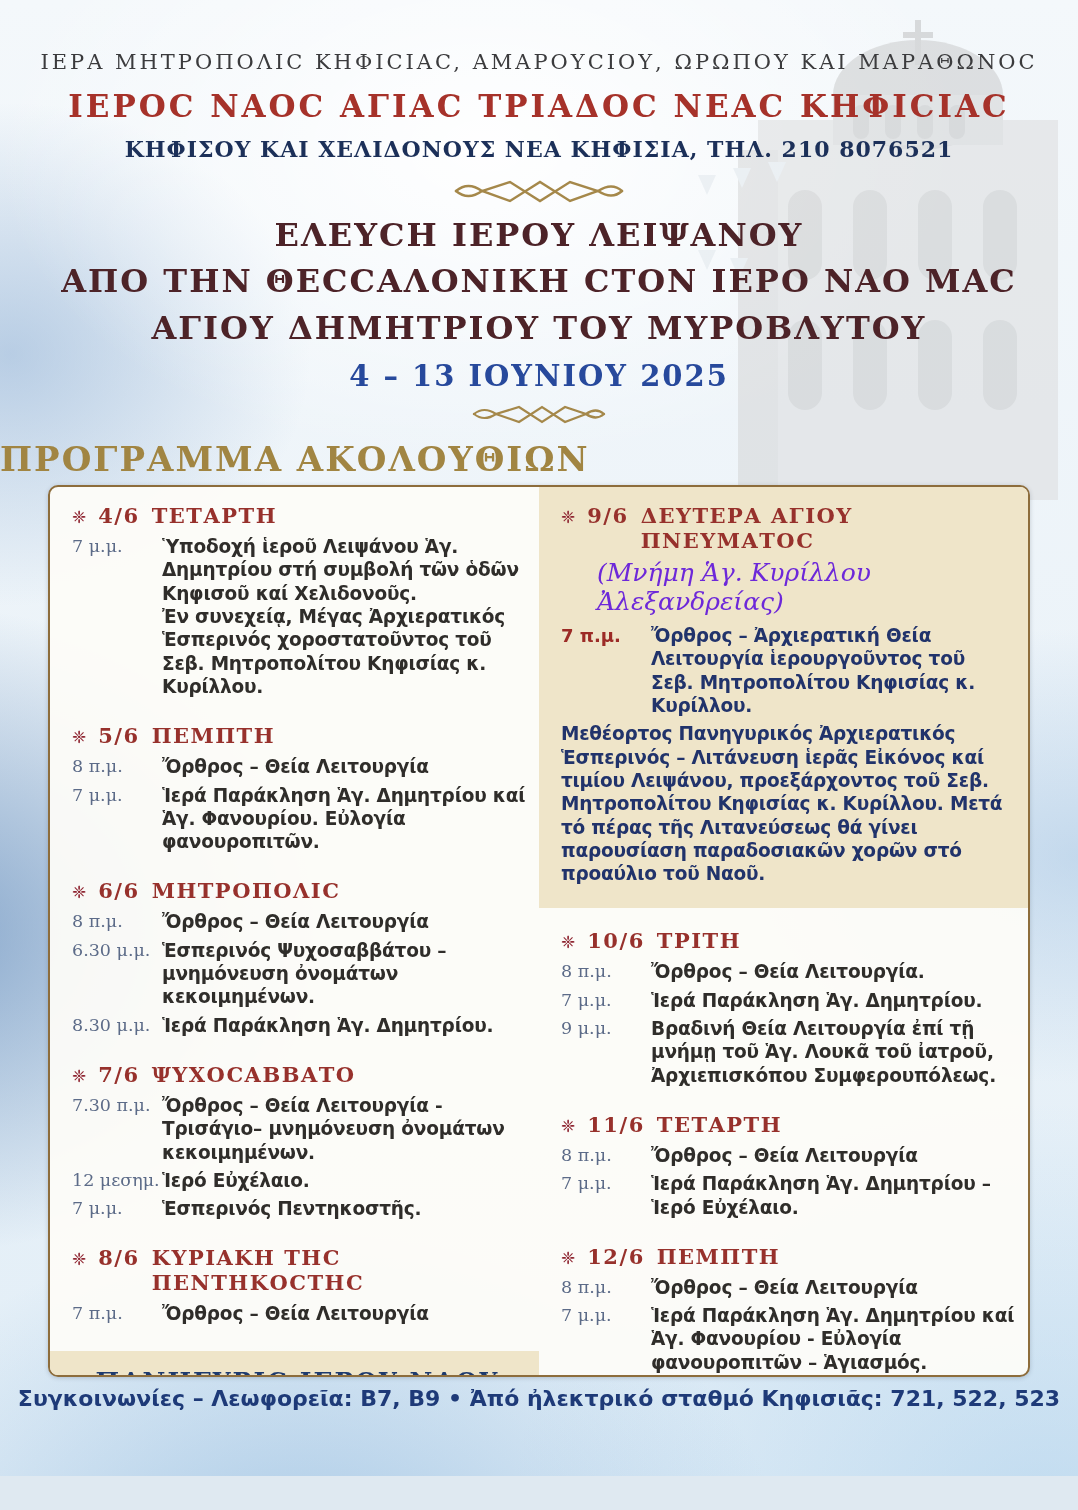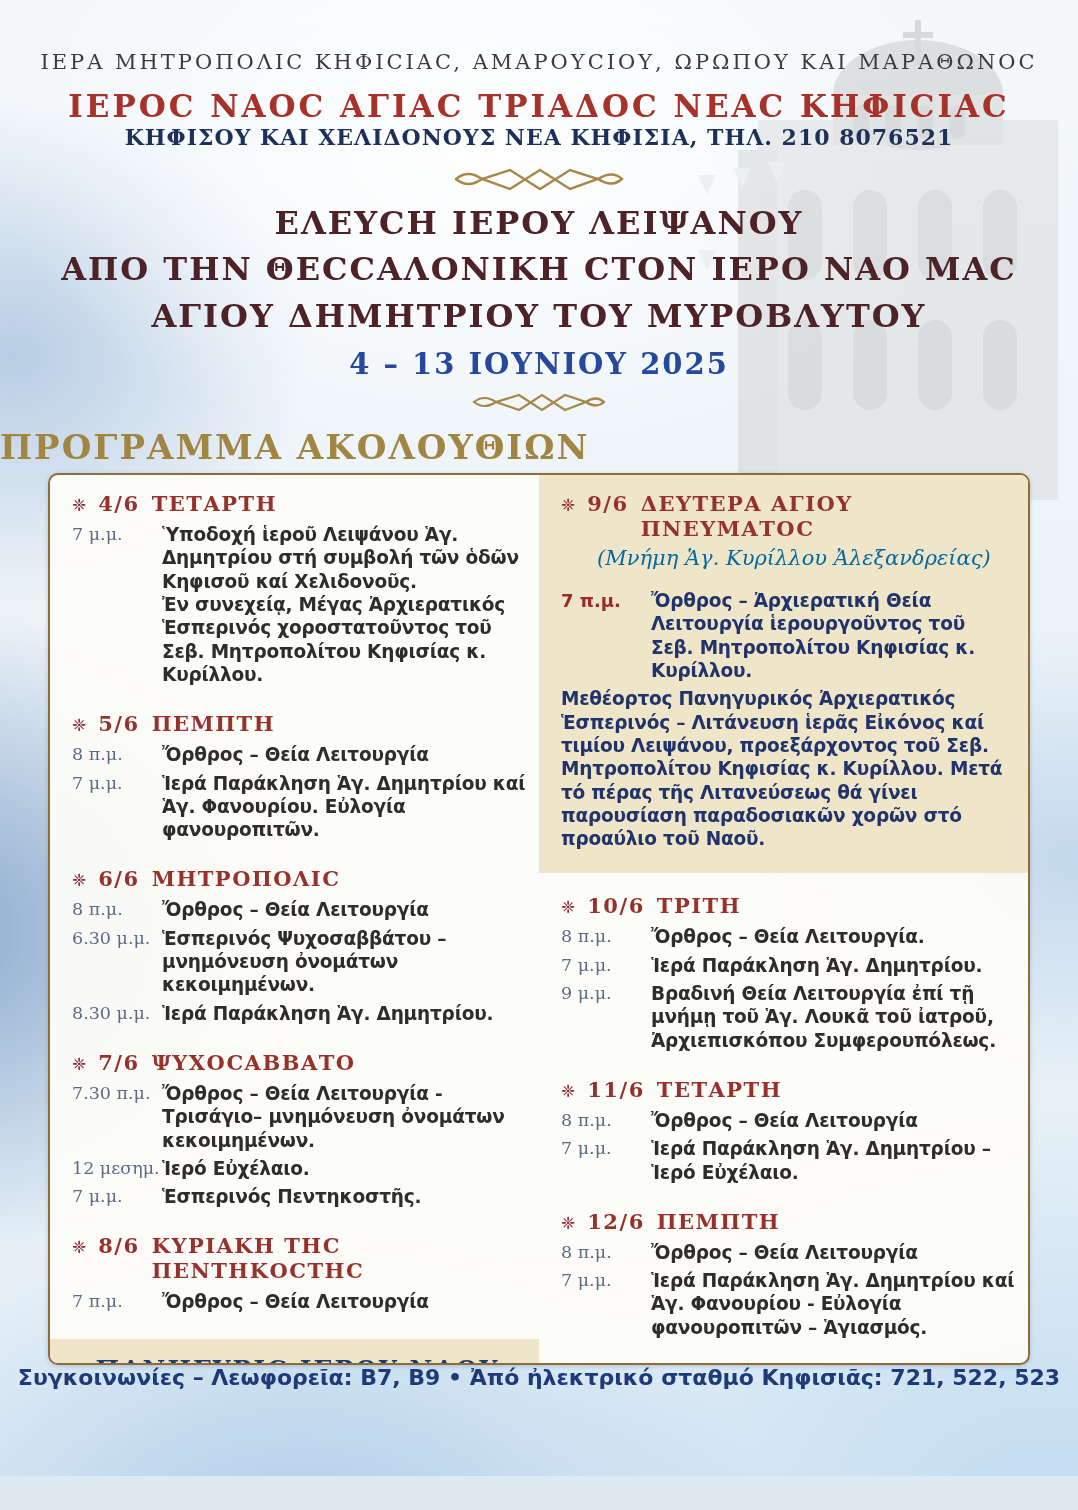--- a/index.html
+++ b/index.html
@@ -22,21 +22,21 @@
       radial-gradient(820px 620px at 97% 102%, rgba(150,195,230,.42), rgba(150,195,230,0) 65%),
       radial-gradient(560px 380px at 100% 58%, rgba(125,170,215,.35), rgba(125,170,215,0) 60%),
       linear-gradient(180deg,#f4f8fb 0%,#eaf2f8 55%,#e2eef7 100%);
   }
   
   .church{position:absolute;top:0;right:0;width:440px;height:500px;opacity:.45;z-index:0;}
   .content{position:relative;z-index:1;}
 
   .header{padding-top:50px;text-align:center;}
   .h1{font-family:"DejaVu Serif",serif;font-size:21px;letter-spacing:3px;color:#3b3b3d;margin-bottom:14px;}
-  .h2{font-family:"DejaVu Serif",serif;font-size:31px;letter-spacing:3px;color:#a6322a;font-weight:600;}
+  .h2{font-family:"DejaVu Serif",serif;font-size:31px;letter-spacing:3px;color:#a6322a;font-weight:600;margin-bottom:12px;}
   .h3{font-family:"DejaVu Serif",serif;font-size:22px;letter-spacing:1px;color:#1c3059;font-weight:700;}
 
   .ornament{display:block;margin:16px auto 8px;}
   .ornament.bottom{margin:10px auto 4px;}
 
   .title-block{text-align:center;}
   .title-line{font-family:"DejaVu Serif",serif;font-size:32px;color:var(--title-maroon);
     font-weight:700;letter-spacing:2px;line-height:1.45;}
   .dates{font-family:"DejaVu Serif",serif;font-size:29px;color:var(--date-blue);
     font-weight:700;letter-spacing:2px;margin-top:8px;}
@@ -56,33 +56,33 @@
   .day.highlight{background:var(--beige);padding:16px 16px 18px 22px;margin-bottom:20px;}
   .col.left .day.highlight{margin-top:auto;margin-bottom:0;padding-bottom:22px;}
 
   .pan-title{text-align:center;color:#1d3a6e;font-family:"DejaVu Serif",serif;
     font-size:25px;letter-spacing:2px;font-weight:600;margin-bottom:8px;}
   .day-head{display:flex;align-items:baseline;gap:12px;margin-bottom:7px;
     font-family:"DejaVu Serif",serif;color:#97312c;font-size:21px;letter-spacing:1.5px;}
   .rosette{color:#8e2430;font-size:17px;letter-spacing:0;}
   .day-date{font-weight:600;text-align:center;}
   .day-name{font-weight:600;}
-  .day-sub{font-family:"DejaVu Serif",serif;font-style:italic;color:#0369a1;
-    font-size:21px;margin:-2px 0 19px 36px;}
+  .day-sub{font-family:"DejaVu Serif",serif;font-style:italic;color:#6d28d9;
+    font-size:25px;margin:-2px 0 8px 36px;}
 
   .row{display:flex;margin-bottom:5px;}
   .time{flex:0 0 90px;font-family:"DejaVu Serif",serif;font-size:17.5px;color:#5c6b88;padding-top:1px;}
   .desc{flex:1;font-weight:700;font-size:18.5px;line-height:1.26;color:#2f2d2a;
     letter-spacing:-0.2px;white-space:pre-line;}
   .highlight .time{color:#9c2b26;font-weight:700;font-family:"DejaVu Sans",sans-serif;font-size:18px;}
   .highlight .desc{color:var(--navy);}
 
   .footer-open{text-align:center;color:#8e2025;font-family:"DejaVu Serif",serif;
     font-weight:700;font-style:italic;font-size:26px;margin-top:16px;letter-spacing:1px;}
-  .footer-transport{text-align:center;color:#1e3a78;font-weight:700;font-size:22px;}
+  .footer-transport{text-align:center;color:#1e3a78;font-weight:700;font-size:22px;margin-top:9px;}
 </style>
 </head>
 <body>
 
 <div class="page">
 
   <svg class="church" viewBox="0 0 440 500" aria-hidden="true">
     <g fill="#c9c9c9">
       <rect x="120" y="120" width="300" height="380" fill="#d8d8d8"></rect>
       <rect x="100" y="150" width="40" height="350" fill="#cfcfcf"></rect>

